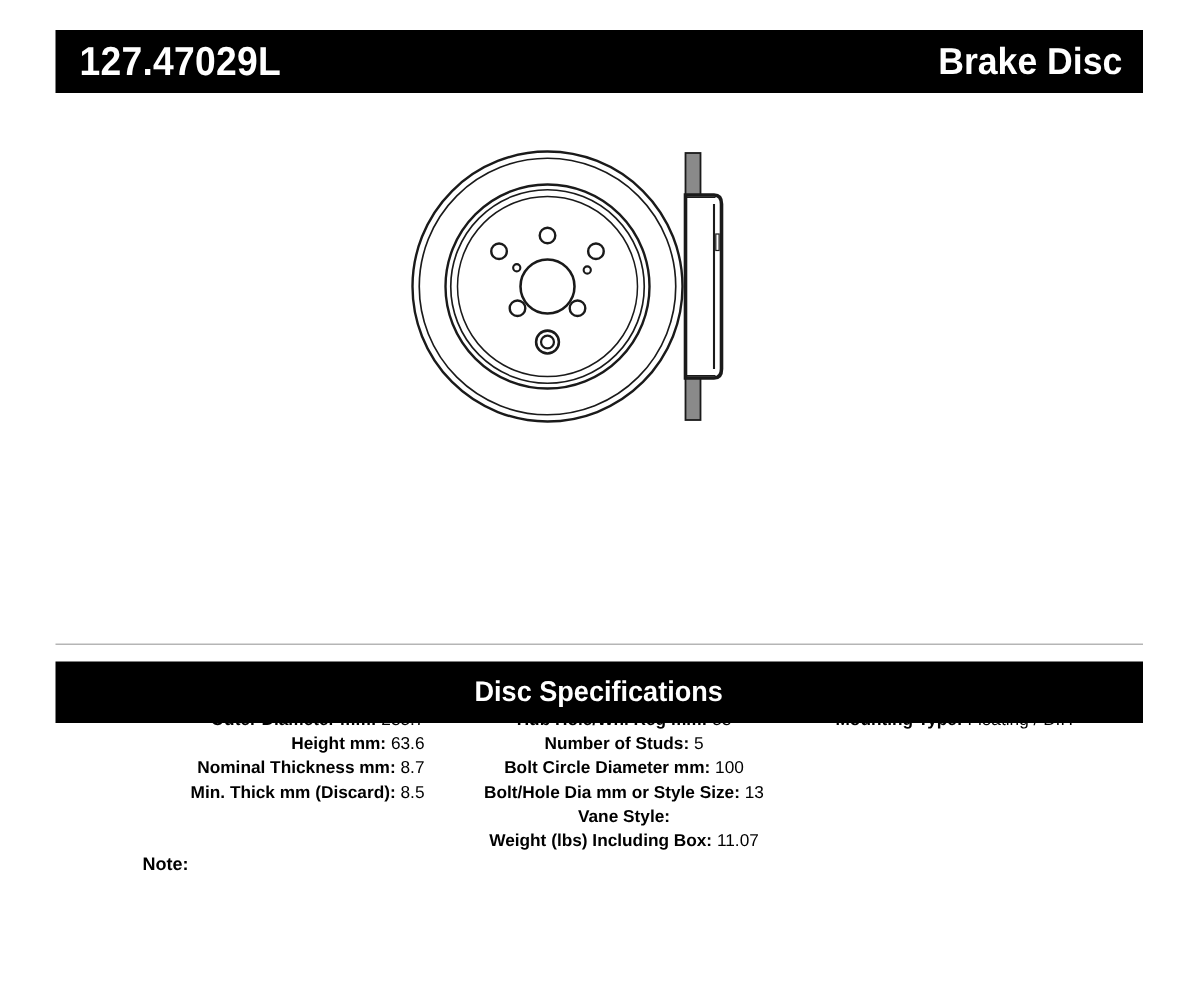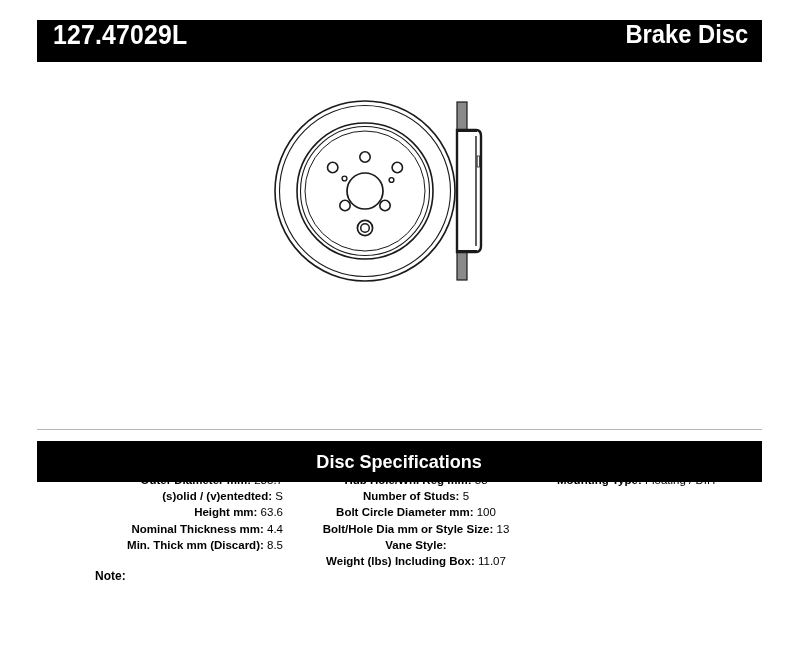--- a/index.html
+++ b/index.html
@@ -18,21 +18,21 @@
 
   
   .header-bar {
     position: absolute;
     left: 37px;
     top: 20px;
     width: 725px;
     height: 42px;
     background: #000000;
     display: flex;
-    align-items: flex-start;
+    align-items: center;
     justify-content: space-between;
     box-sizing: border-box;
     padding: 0 14px 0 16px;
   }
   .part-number {
     color: #ffffff;
     font-size: 27px;
     font-weight: bold;
     letter-spacing: 0.2px;
     transform: scaleX(0.92);
@@ -229,30 +229,26 @@
 </div>
 
 <div class="specs-columns">
 
   <div class="spec-col spec-col-left">
     <span class="spec-line">
       <span>Outer Diameter mm: </span>
       <span class="spec-value">285.7</span>
     </span>
     <span class="spec-line">
-      <span>(s)olid / (v)entedted: </span>
-      <span class="spec-value">S</span>
-    </span>
-    <span class="spec-line">
       <span>Height mm: </span>
       <span class="spec-value">63.6</span>
     </span>
     <span class="spec-line">
       <span>Nominal Thickness mm: </span>
-      <span class="spec-value">4.4</span>
+      <span class="spec-value">8.7</span>
     </span>
     <span class="spec-line">
       <span>Min. Thick mm (Discard): </span>
       <span class="spec-value">8.5</span>
     </span>
   </div>
 
   <div class="spec-col spec-col-mid">
     <span class="spec-line">
       <span>Hub Hole/Whl Reg mm: </span>

